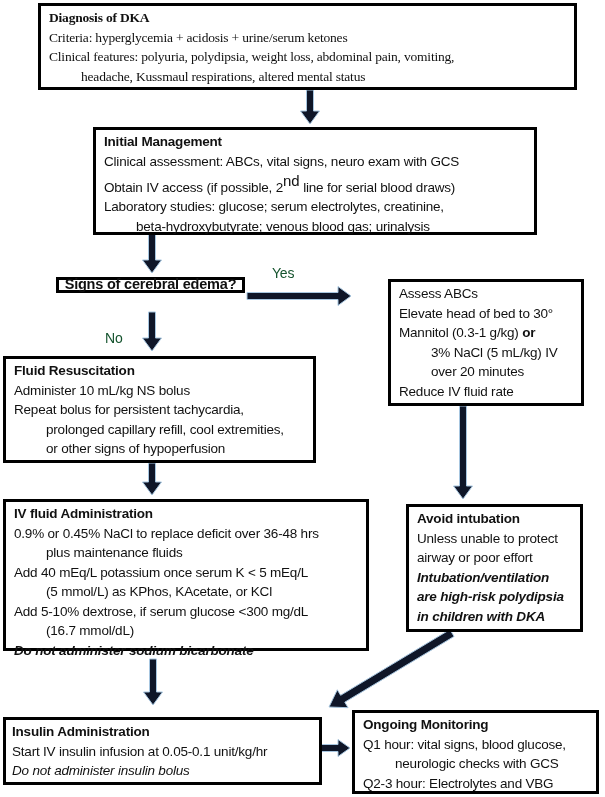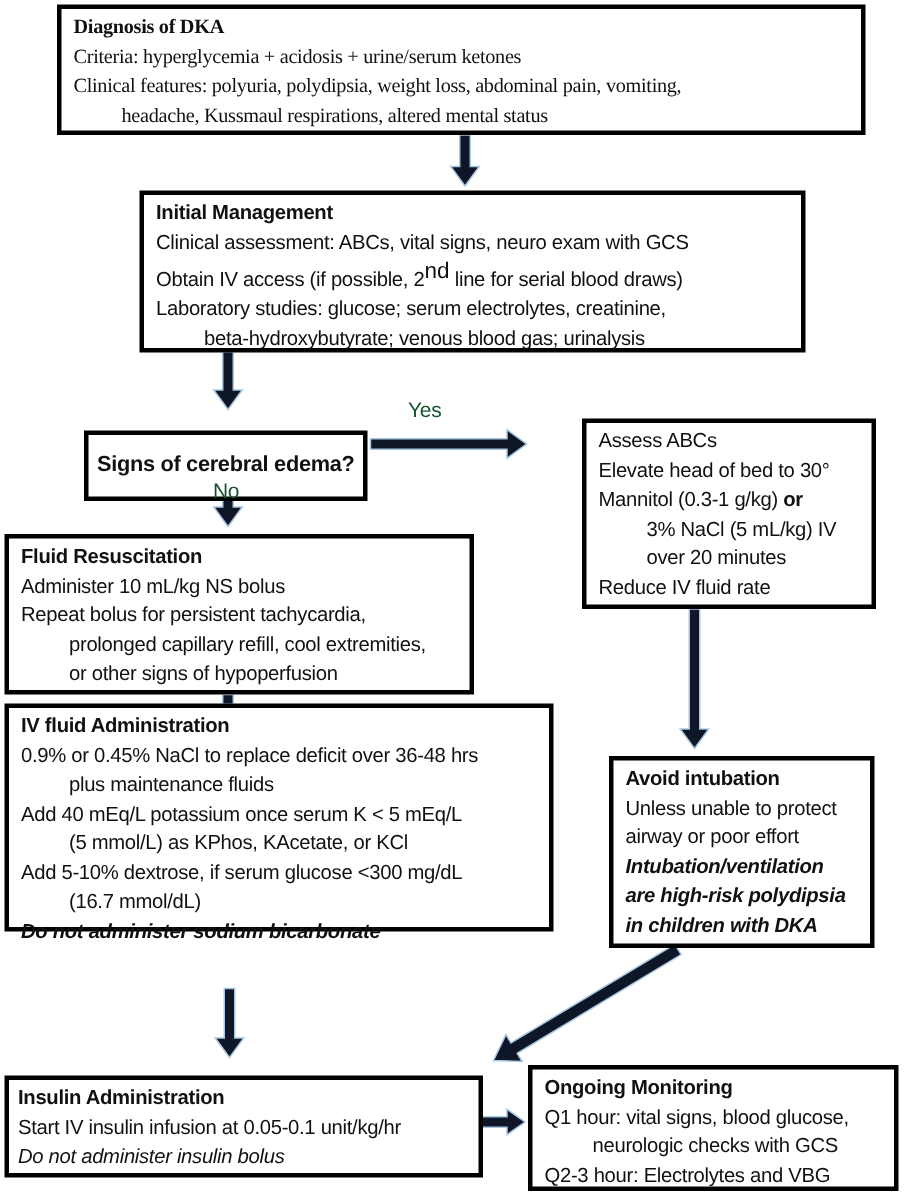--- a/index.html
+++ b/index.html
@@ -56,27 +56,27 @@
   <div class="box" style="left:93px;top:127px;width:444px;height:108px;">
     <span class="title">Initial Management</span>
     <div>
         <div class="line"><span>Clinical assessment: ABCs, vital signs, neuro exam with GCS</span></div>
         <div class="line"><span>Obtain IV access (if possible, 2</span><span class="sup">nd</span><span> line for serial blood draws)</span></div>
         <div class="line"><span>Laboratory studies: glucose; serum electrolytes, creatinine,</span></div>
         <div class="line indent"><span>beta-hydroxybutyrate; venous blood gas; urinalysis</span></div>
       </div>
   </div>
 
-  <div class="box question" style="left:56px;top:287px;width:189px;height:47px;">
+  <div class="box question" style="left:56px;top:277px;width:189px;height:16px;">
     <span>Signs of cerebral edema?</span>
   </div>
 
   <div class="edge-label" style="left:272px;top:264px;">Yes</div>
 
-  <div class="edge-label" style="left:105px;top:318px;margin-left:37px;">No</div>
+  <div class="edge-label" style="left:105px;top:329px;">No</div>
 
   <div class="box" style="left:369px;top:279px;width:196px;height:127px;margin-left:19px;">
     <div>
         <div class="line"><span>Assess ABCs</span></div>
         <div class="line"><span>Elevate head of bed to 30°</span></div>
         <div class="line"><span>Mannitol (0.3-1 g/kg) </span><span class="bold">or</span></div>
         <div class="line indent"><span>3% NaCl (5 mL/kg) IV</span></div>
         <div class="line indent"><span>over 20 minutes</span></div>
         <div class="line"><span>Reduce IV fluid rate</span></div>
       </div>
@@ -85,21 +85,21 @@
   <div class="box" style="left:3px;top:356px;width:313px;height:107px;">
     <span class="title">Fluid Resuscitation</span>
     <div>
         <div class="line"><span>Administer 10 mL/kg NS bolus</span></div>
         <div class="line"><span>Repeat bolus for persistent tachycardia,</span></div>
         <div class="line indent"><span>prolonged capillary refill, cool extremities,</span></div>
         <div class="line indent"><span>or other signs of hypoperfusion</span></div>
       </div>
   </div>
 
-  <div class="box" style="left:3px;top:469px;width:366px;height:152px;">
+  <div class="box" style="left:3px;top:499px;width:366px;height:152px;">
     <span class="title">IV fluid Administration</span>
     <div>
         <div class="line"><span>0.9% or 0.45% NaCl to replace deficit over 36-48 hrs</span></div>
         <div class="line indent"><span>plus maintenance fluids</span></div>
         <div class="line"><span>Add 40 mEq/L potassium once serum K &lt; 5 mEq/L</span></div>
         <div class="line indent"><span>(5 mmol/L) as KPhos, KAcetate, or KCl</span></div>
         <div class="line"><span>Add 5-10% dextrose, if serum glucose &lt;300 mg/dL</span></div>
         <div class="line indent"><span>(16.7 mmol/dL)</span></div>
         <div class="line bold-italic"><span>Do not administer sodium bicarbonate</span></div>
       </div>

